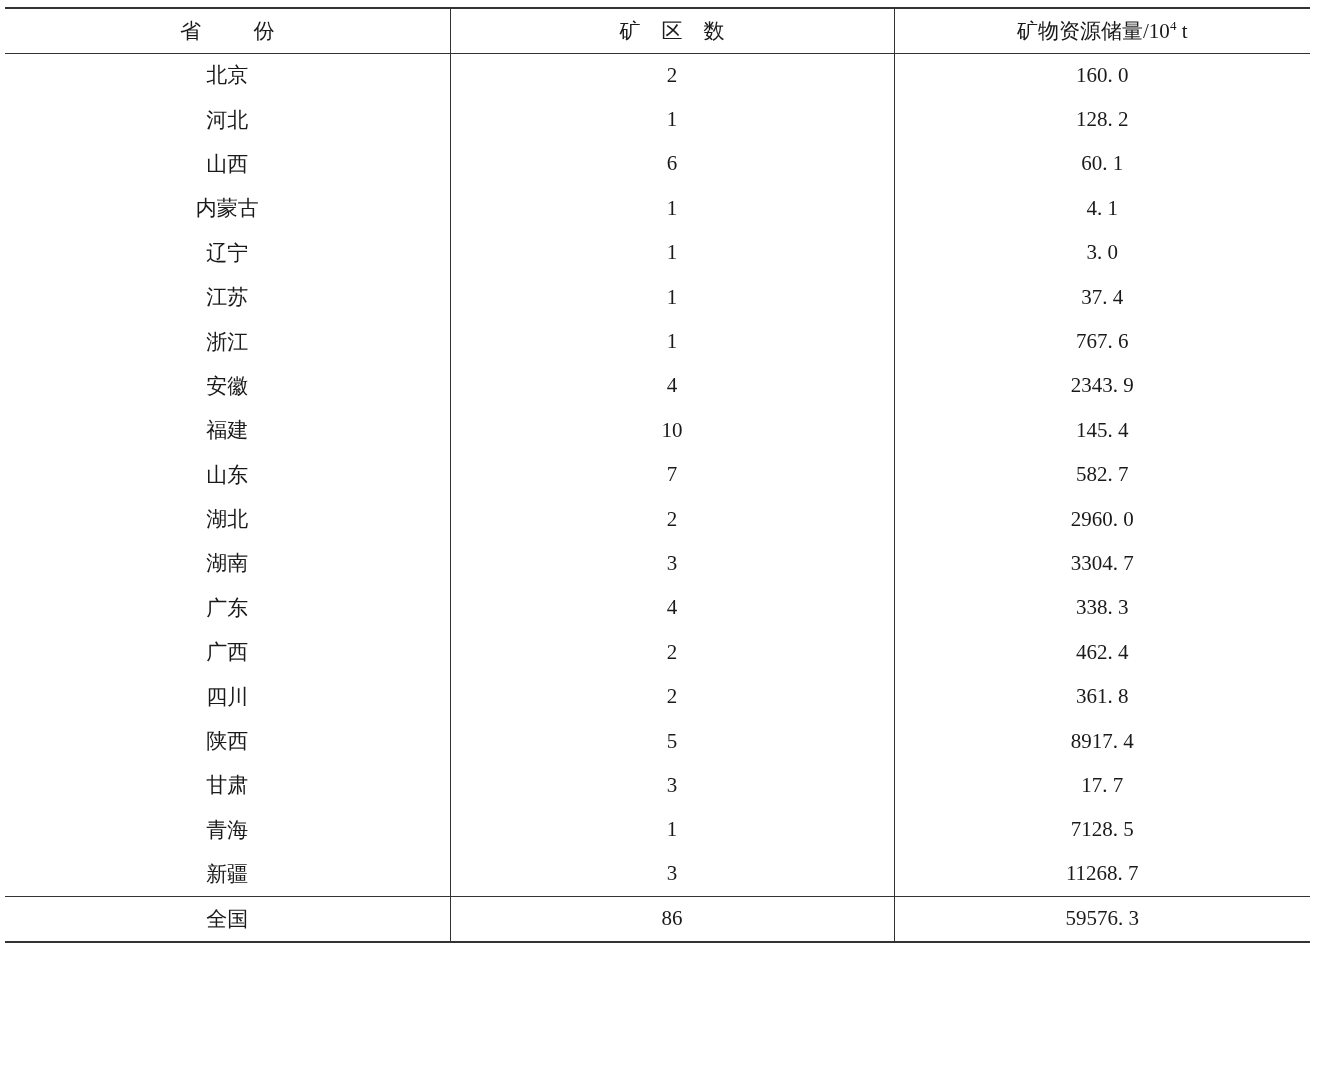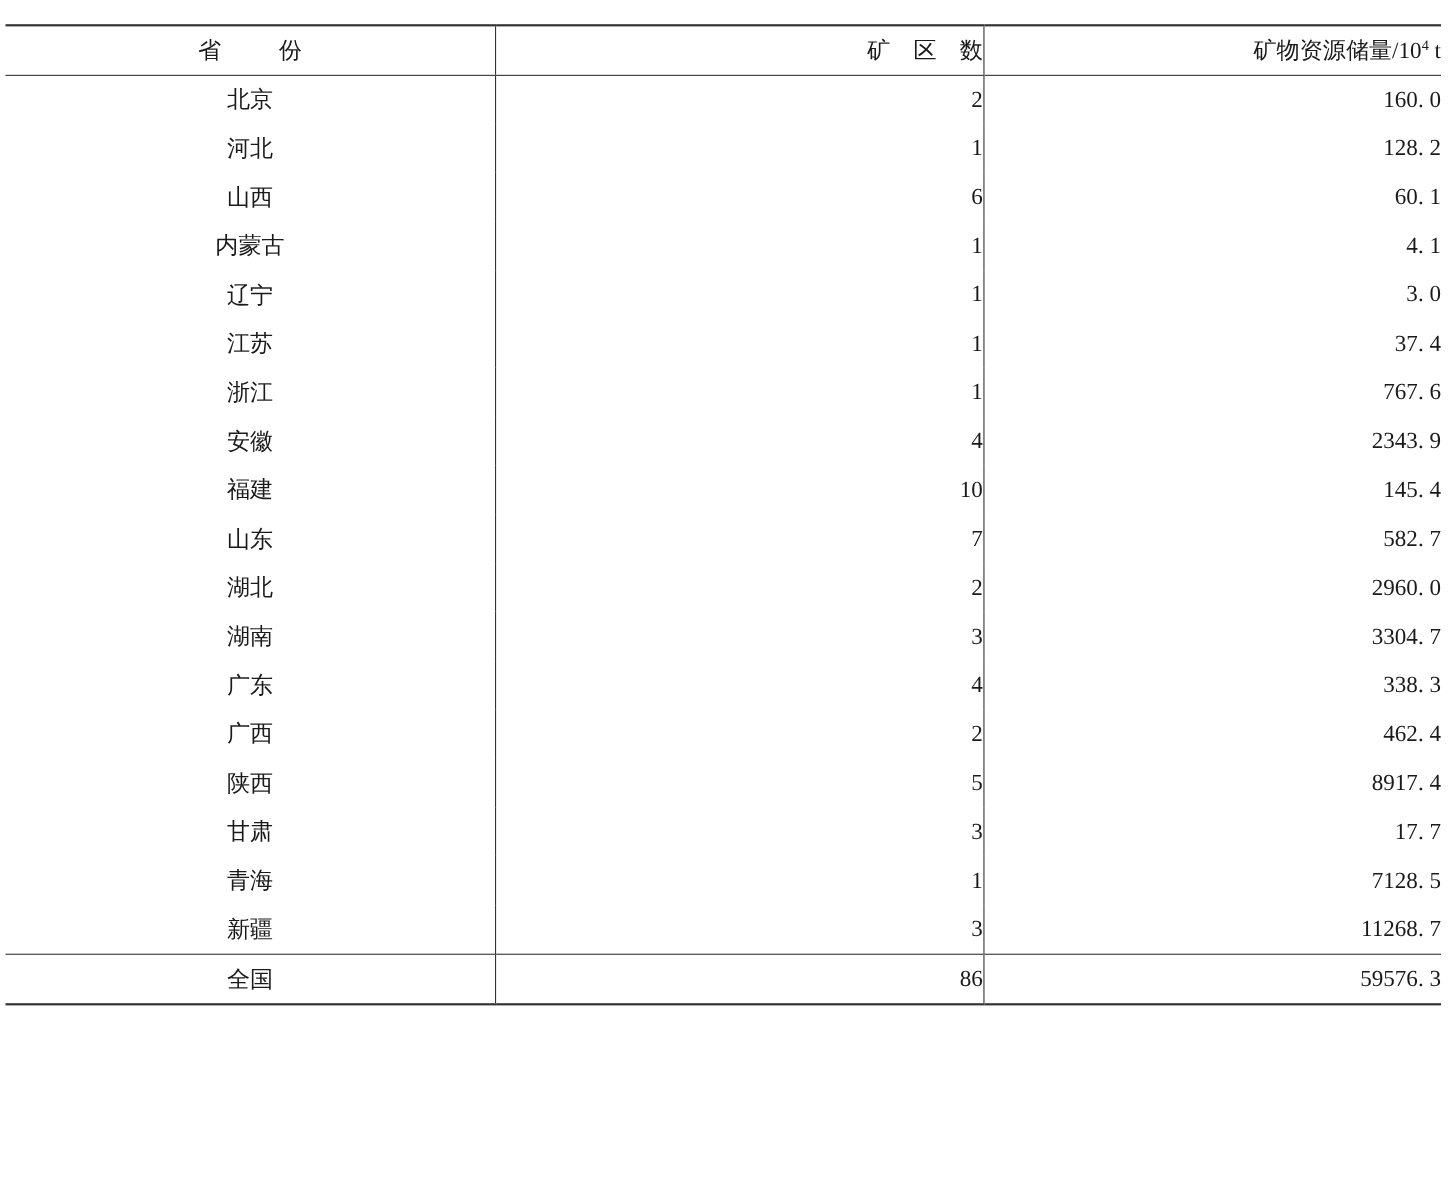--- a/index.html
+++ b/index.html
@@ -11,21 +11,21 @@
       width: 1320px;
       height: 1080px;
       position: relative;
       overflow: hidden;
       font-family: "Liberation Serif", "DejaVu Serif", serif;
       color: #1a1a1a;
     }
     .table-wrap {
       position: absolute;
       left: 5px;
-      top: 22px;
+      top: 7px;
       width: 1305px;
     }
     table {
       width: 100%;
       border-collapse: collapse;
       table-layout: fixed;
     }
     col.c1 { width: 445px; }
     col.c2 { width: 444px; }
     col.c3 { width: 416px; }
@@ -45,21 +45,20 @@
       height: 44.4px;
     }
     tbody td {
       font-size: 21px;
       text-align: center;
       vertical-align: middle;
       padding: 0;
     }
     th + th, td + td {
       border-left: 1.5px solid #333;
-      text-align: right;
     }
     tr.total-row td {
       border-top: 1.5px solid #333;
       border-bottom: 2.5px solid #333;
       height: 44px;
     }
     .spaced {
       letter-spacing: 0;
       white-space: pre;
     }
@@ -151,20 +150,25 @@
           <td>广东</td>
           <td>4</td>
           <td>338. 3</td>
         </tr>
       <tr>
           <td>广西</td>
           <td>2</td>
           <td>462. 4</td>
         </tr>
       <tr>
+          <td>四川</td>
+          <td>2</td>
+          <td>361. 8</td>
+        </tr>
+      <tr>
           <td>陕西</td>
           <td>5</td>
           <td>8917. 4</td>
         </tr>
       <tr>
           <td>甘肃</td>
           <td>3</td>
           <td>17. 7</td>
         </tr>
       <tr>

